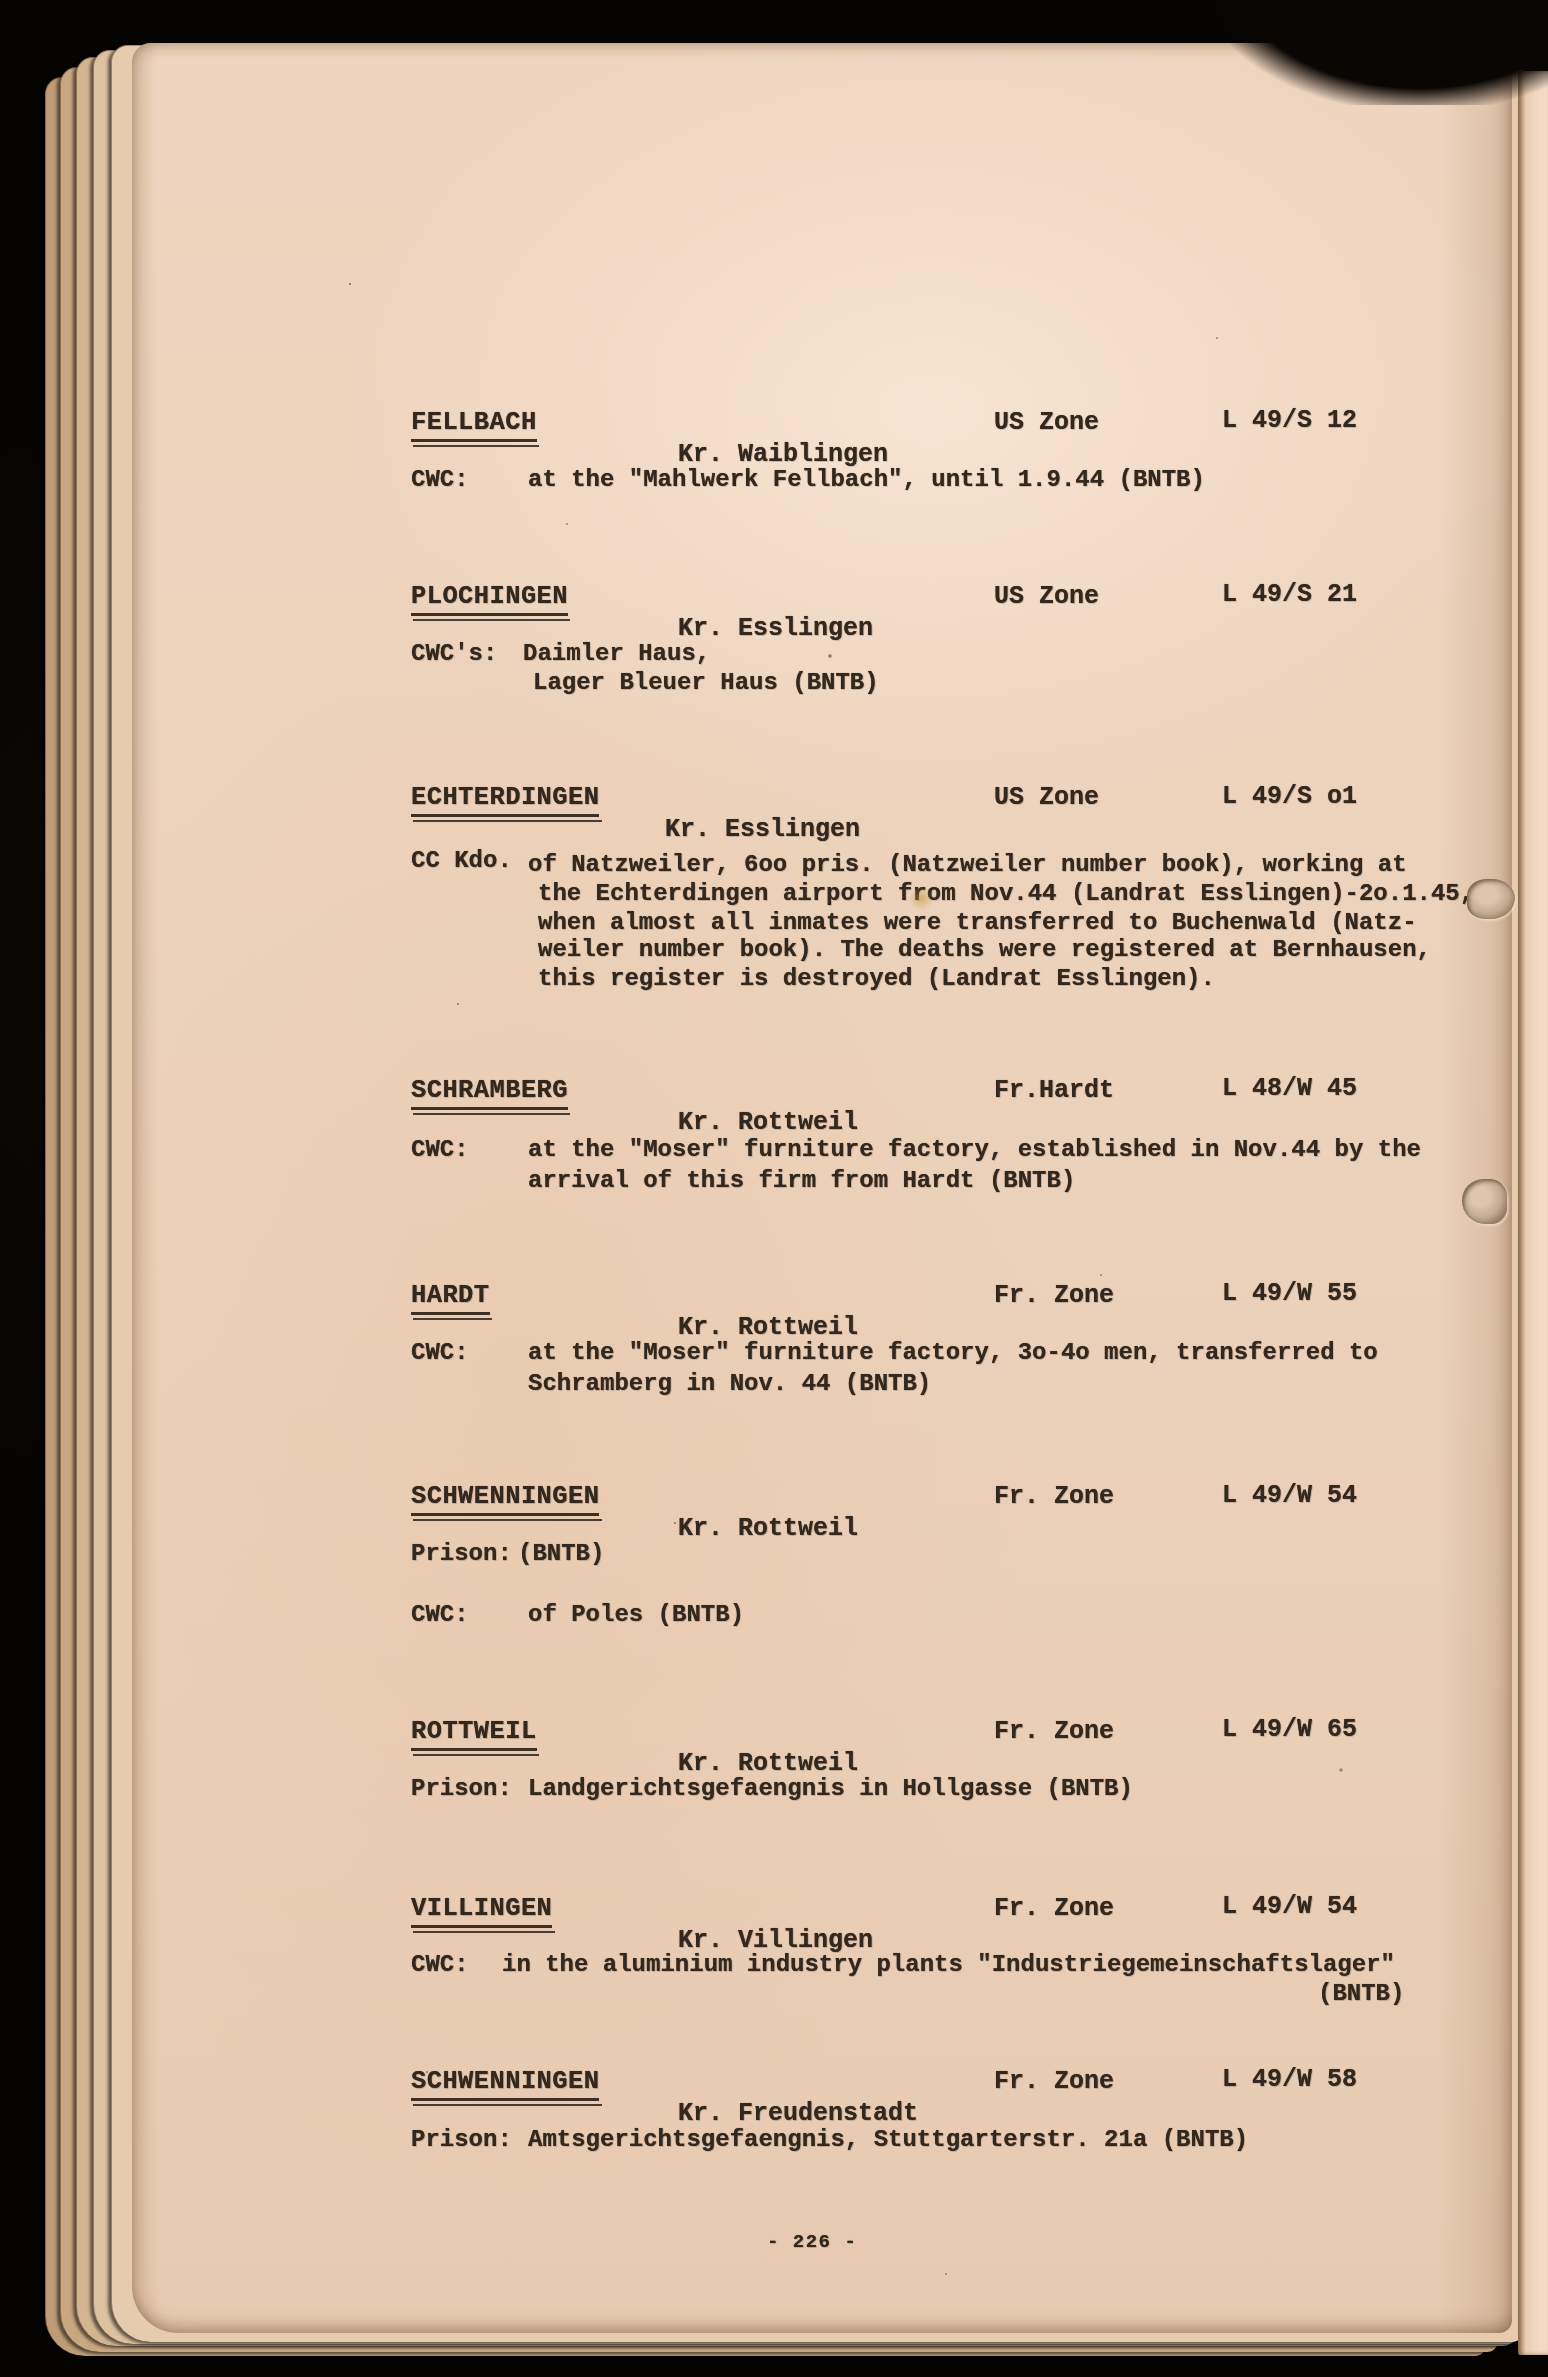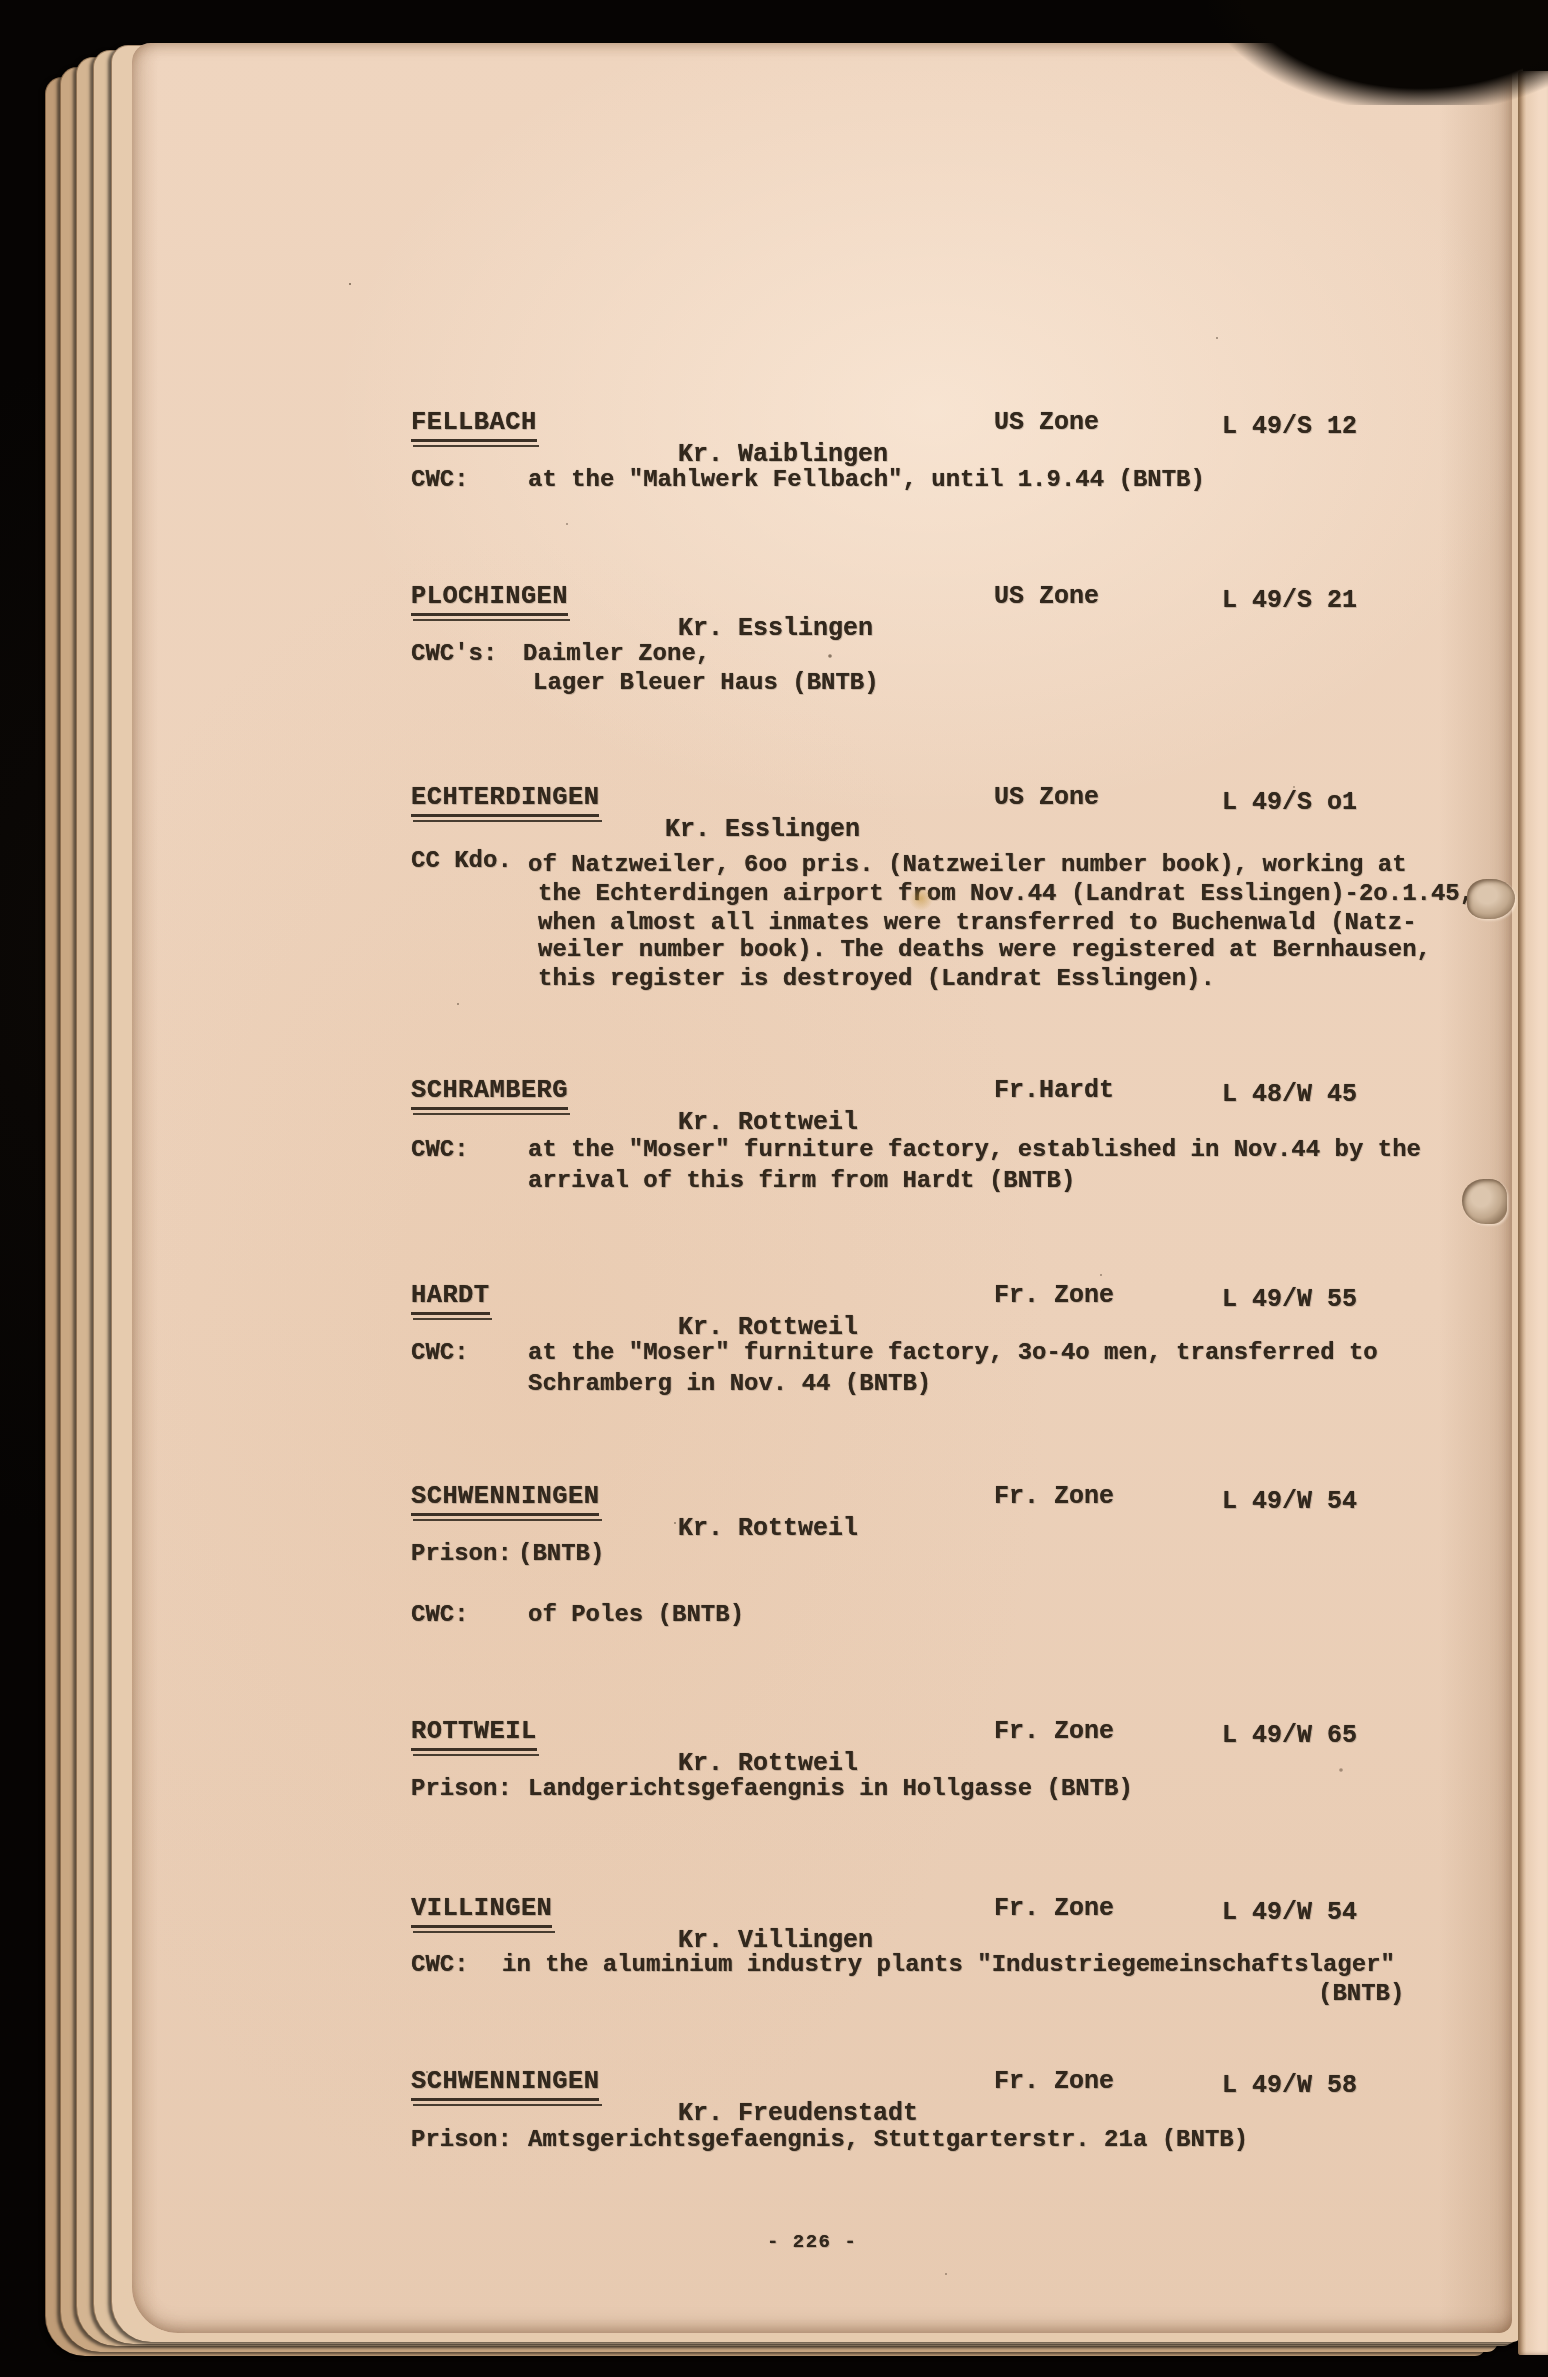--- a/index.html
+++ b/index.html
@@ -35,21 +35,21 @@
   .top-blob{position:absolute;left:1208px;top:0;width:341px;height:105px;
             background:radial-gradient(ellipse at 62% -30%, #090603 62%, rgba(9,6,3,0) 75%);}
   
   .town,.col,.lbl,.txt,.pnum{position:absolute;white-space:pre;color:#32281d;font-weight:700;
         text-shadow:0 0 0.8px rgba(50,40,29,.8),0.9px 0.9px 0 rgba(50,40,29,.16);}
   .town{left:279px;font-size:25.5px;letter-spacing:0.4px;border-bottom:3.1px solid rgba(44,35,25,.92);padding-bottom:2.3px;}
   .town::after{content:"";position:absolute;left:2.3px;right:-2.3px;bottom:-7.7px;height:2.3px;background:rgba(44,35,25,.85);}
   .col{font-size:25px;}
   .kreis{left:546px;margin-top:32px;}
   .zone{left:862px;}
-  .ref{left:1090px;margin-top:6px;}
+  .ref{left:1090px;}
   .lbl{left:279px;font-size:24px;}
   .txt{left:396px;font-size:24px;}
   .txt.cont{left:406px;}
   .txt.neg{left:370px;}
   .txt.right{left:1186px;}
   .pnum{font-size:19px;left:635px;letter-spacing:1.5px;}
   
   .tear{position:absolute;background:radial-gradient(ellipse at 42% 40%, #dcc6ae 25%, #c2a98e 55%, #937a60 78%, rgba(90,65,45,0) 92%);
         box-shadow:inset 2.3px 2.3px 3.9px rgba(75,52,32,.6), 1.5px 1.5px 2.3px rgba(255,241,224,.55);}
   .t1{left:1335px;top:836px;width:48px;height:40px;border-radius:46% 54% 58% 42%;}
@@ -83,21 +83,21 @@
       <span class="lbl" style="top:423px">CWC:</span>
       <span class="txt" style="top:423px">at the "Mahlwerk Fellbach", until 1.9.44 (BNTB)</span>
     </div>
 
     <div>
       <span class="town" style="top:539px">PLOCHINGEN</span>
       <span class="col kreis" style="top:539px">Kr. Esslingen</span>
       <span class="col zone" style="top:539px">US Zone</span>
       <span class="col ref" style="top:537px">L 49/S 21</span>
       <span class="lbl" style="top:597px">CWC's:</span>
-      <span class="txt" style="top:597px;left:391px">Daimler Zone,</span>
+      <span class="txt" style="top:597px;left:391px">Daimler Haus,</span>
       <span class="txt" style="top:626px;left:401px">Lager Bleuer Haus (BNTB)</span>
     </div>
 
     <div>
       <span class="town" style="top:740px">ECHTERDINGEN</span>
       <span class="col kreis" style="top:740px;left:533px">Kr. Esslingen</span>
       <span class="col zone" style="top:740px">US Zone</span>
       <span class="col ref" style="top:739px">L 49/S o1</span>
       <span class="lbl" style="top:804px">CC Kdo.</span>
       <span class="txt" style="top:808px">of Natzweiler, 6oo pris. (Natzweiler number book), working at</span>

